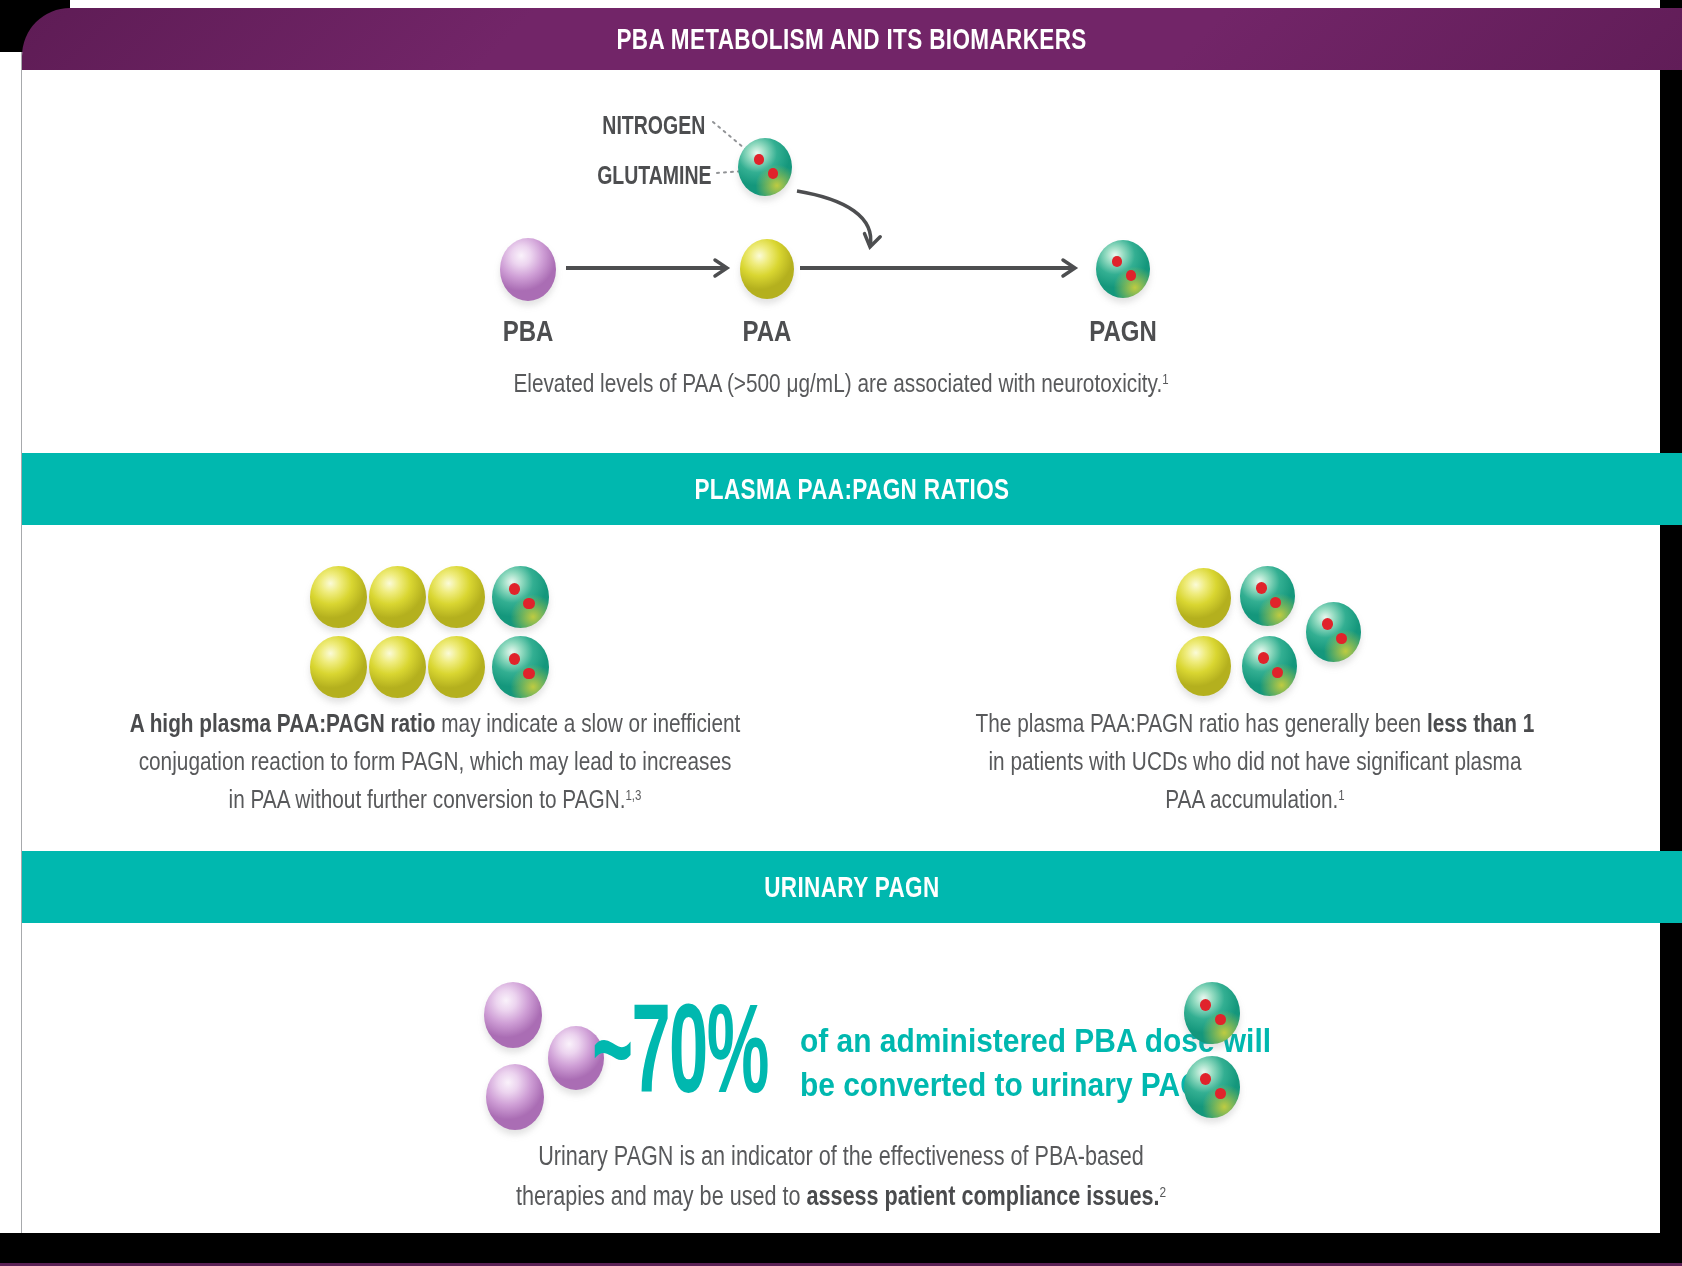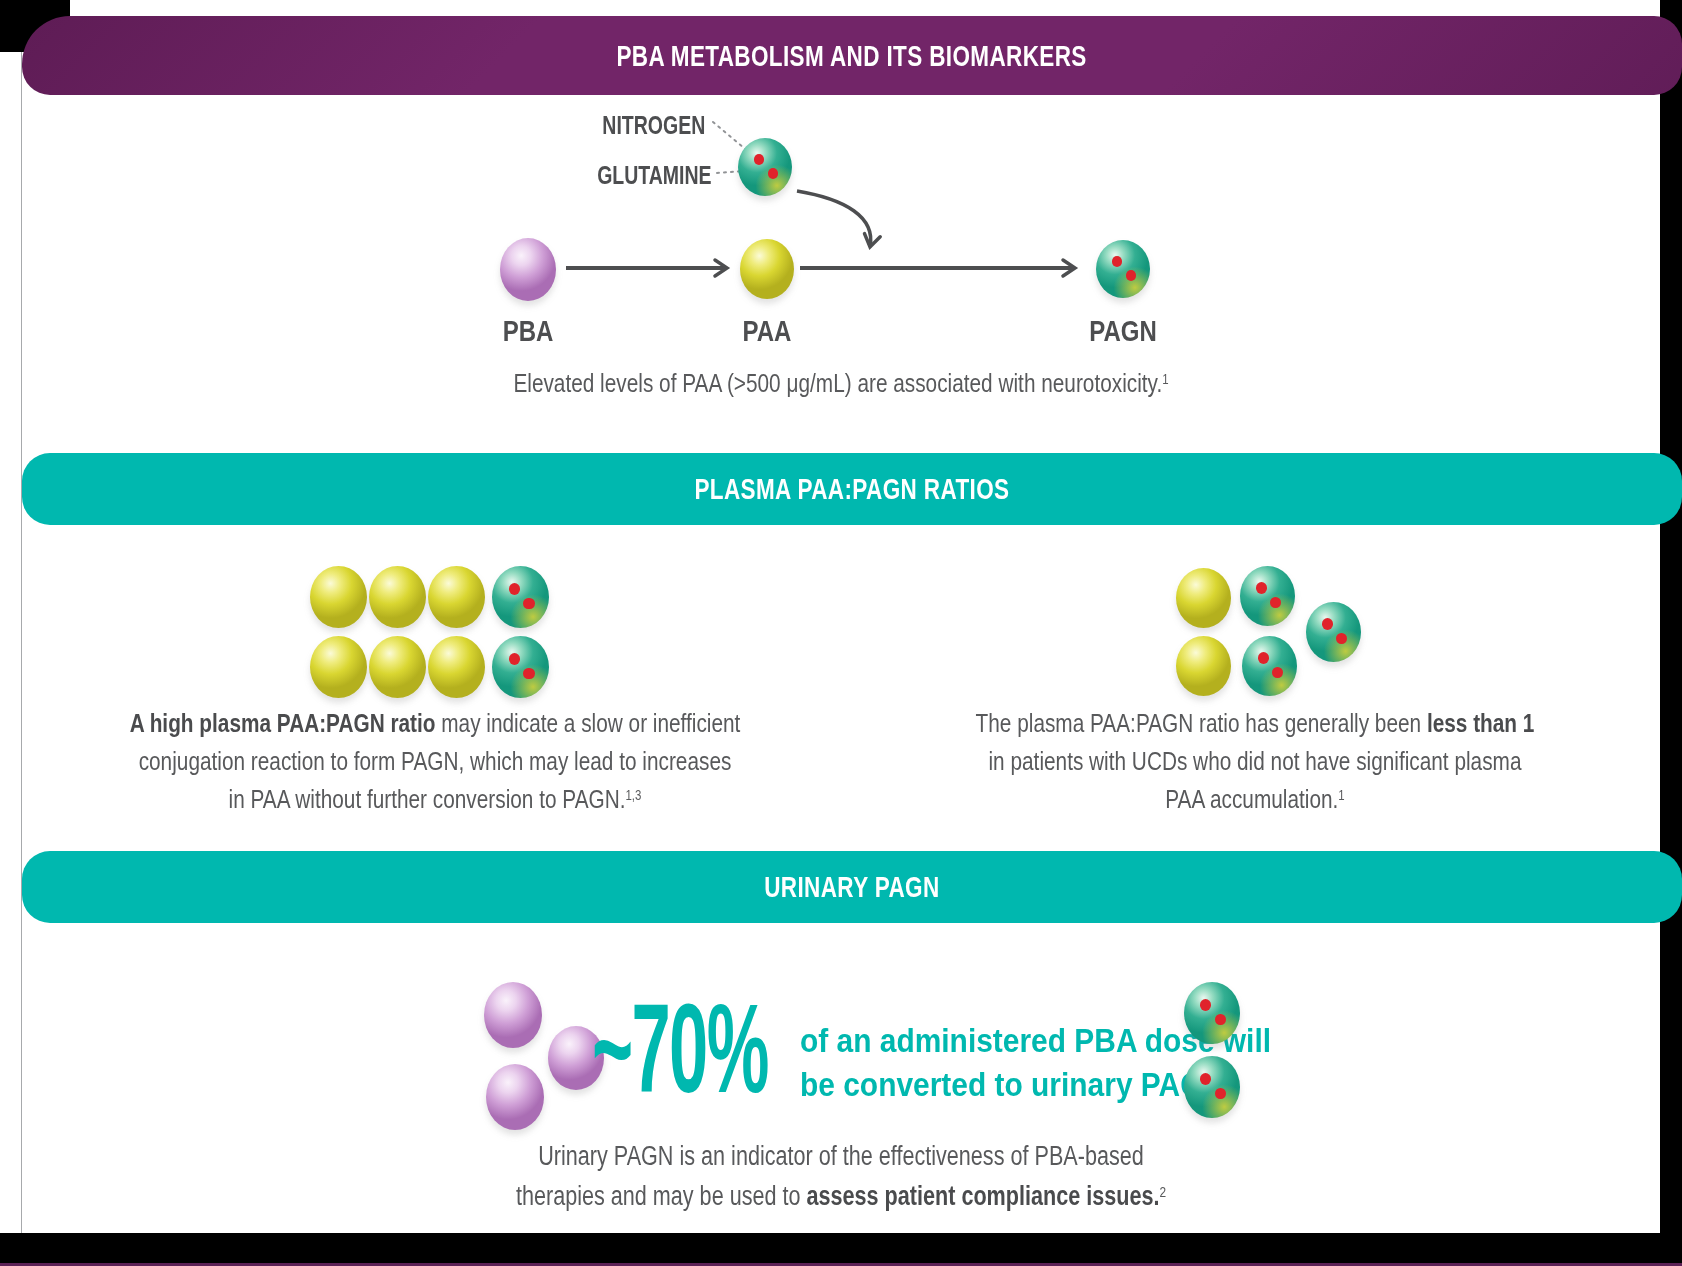--- a/index.html
+++ b/index.html
@@ -8,22 +8,22 @@
     font-family:"Liberation Sans","DejaVu Sans",sans-serif;
     -webkit-font-smoothing:antialiased;
   }
   
   .edge-right{position:absolute;right:0;top:0;width:22px;height:100%;background:#000;z-index:1;}
   .edge-left-top{position:absolute;left:0;top:0;width:70px;height:52px;background:#000;z-index:1;}
   .hairline-left{position:absolute;left:21px;top:52px;width:1px;height:1181px;background:#a7a9ac;z-index:2;}
   .bottom-bar{position:absolute;left:0;top:1233px;width:100%;height:33px;background:#000;border-bottom:3px solid #5c2156;box-sizing:border-box;z-index:6;}
 
   
-  .banner{position:absolute;left:22px;right:0;display:flex;align-items:center;justify-content:center;z-index:5;color:#fff;border-radius:28px;}
-  .banner-purple{top:16px;height:79px;background:linear-gradient(135deg,#5e1c55 0%,#722568 30%,#722568 70%,#611d58 100%);border-top-left-radius:48px;}
+  .banner{position:absolute;left:22px;right:0;display:flex;align-items:center;justify-content:center;z-index:5;color:#fff;}
+  .banner-purple{top:8px;height:62px;background:linear-gradient(135deg,#5e1c55 0%,#722568 30%,#722568 70%,#611d58 100%);border-top-left-radius:48px;}
   .banner-teal{height:72px;background:var(--banner_teal,#00b8af);}
   .banner-teal.b1{top:453px;}
   .banner-teal.b2{top:851px;}
   .btxt{font-weight:bold;font-size:30px;letter-spacing:.5px;transform:scaleX(.75);white-space:nowrap;}
 
   
   .ball{position:absolute;border-radius:50%;z-index:3;filter:drop-shadow(0 5px 3px rgba(100,100,100,.18));}
   .ball.paa{background:radial-gradient(ellipse 62% 56% at 36% 28%,#fbfbd8 0%,#efec7d 28%,#d9d631 60%,#b4b01e 100%);}
   .ball.pba{background:radial-gradient(ellipse 62% 56% at 38% 28%,#faf2fb 0%,#ecd4ef 28%,#cf9fd6 62%,#aa6db4 100%);}
   .ball.pagn{background:

